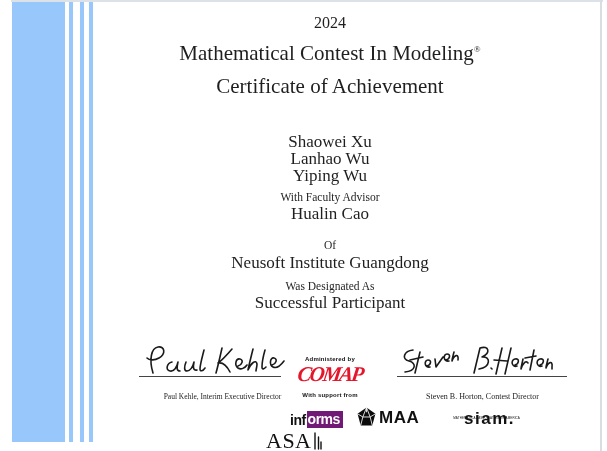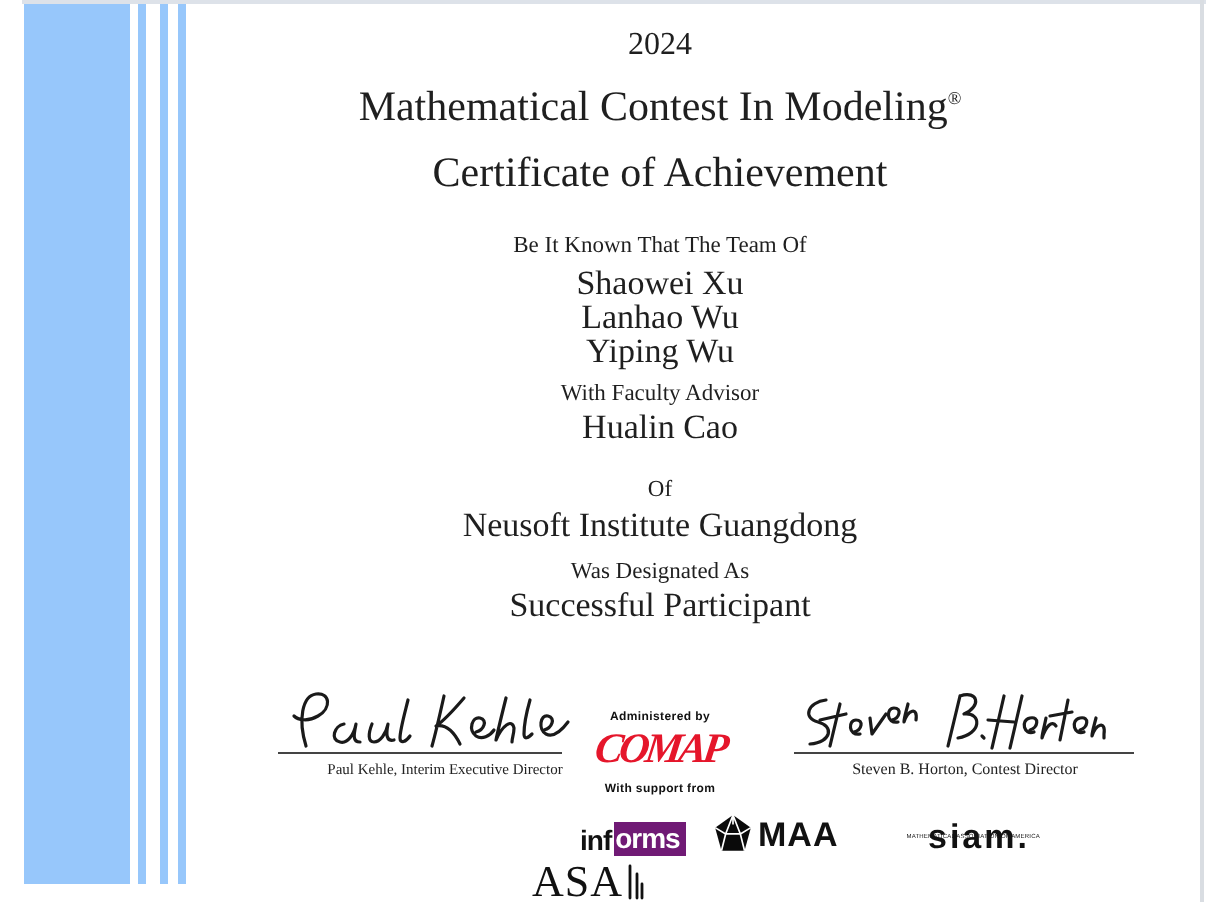--- a/index.html
+++ b/index.html
@@ -24,21 +24,21 @@
   .member1{top:149px;font-size:17px;}
   .member2{top:166px;font-size:17px;}
   .advisor-intro{top:191px;}
   .advisor{top:204px;font-size:17px;}
   .of{top:239px;}
   .institution{top:253px;font-size:17px;}
   .designation-intro{top:280px;}
   .designation{top:293px;font-size:17px;}
   .sig-svg{position:absolute;}
   .sig-line{position:absolute;height:1px;background:#444;}
-  .sig-caption{position:absolute;text-align:center;font-size:7.5px;white-space:nowrap;color:#222;}
+  .sig-caption{position:absolute;text-align:center;font-size:7.5px;white-space:nowrap;color:#222;margin-top:12px;}
   .tiny-bold{position:absolute;left:280px;width:100px;text-align:center;
              font-family:"Liberation Sans", sans-serif;font-weight:bold;font-size:6px;
              letter-spacing:.2px;color:#111;white-space:nowrap;}
   .comap{position:absolute;left:280px;width:100px;top:364px;text-align:center;
          font-family:"Liberation Serif", serif;font-style:italic;font-weight:bold;
          font-size:21px;color:#e5162b;letter-spacing:-2px;transform:skewX(-8deg);line-height:1;}
   .logo{position:absolute;display:flex;align-items:center;color:#111;}
   .logo-ams{left:211px;top:408px;gap:2px;font-size:19px;letter-spacing:1px;}
   .logo-asa{left:266px;top:428px;gap:1px;font-size:22px;letter-spacing:.5px;}
   .logo-informs{left:290px;top:411px;font-family:"Liberation Sans", sans-serif;
@@ -63,21 +63,20 @@
 
   <div class="stripe stripe-wide"></div>
   <div class="stripe s1"></div>
   <div class="stripe s2"></div>
   <div class="stripe s3"></div>
 
   <div class="line year">2024</div>
   <div class="line title"><span>Mathematical Contest In Modeling</span><sup>®</sup></div>
   <div class="line subtitle">Certificate of Achievement</div>
 
-  <div class="line small-label intro">Be It Known That The Team Of</div>
   <div class="line member0">Shaowei Xu</div>
   <div class="line member1">Lanhao Wu</div>
   <div class="line member2">Yiping Wu</div>
 
   <div class="line small-label advisor-intro">With Faculty Advisor</div>
   <div class="line advisor">Hualin Cao</div>
 
   <div class="line small-label of">Of</div>
   <div class="line institution">Neusoft Institute Guangdong</div>
 

